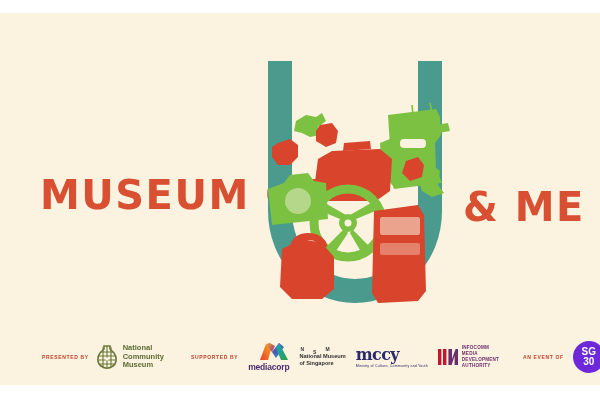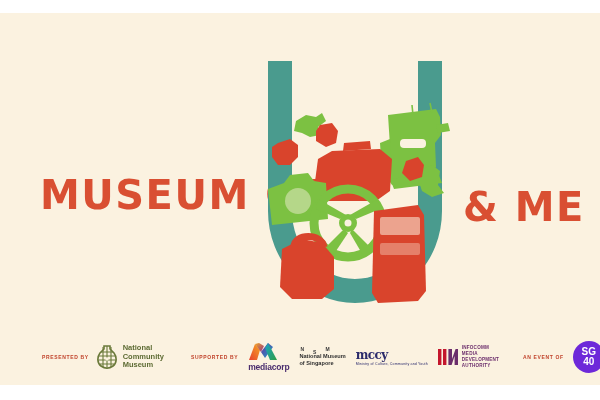--- a/index.html
+++ b/index.html
@@ -95,21 +95,21 @@
   .nhb { display: flex; align-items: center; gap: 5px; }
   .nhb-text {
     color: #5d6b33;
     font-size: 7.5px;
     font-weight: bold;
     line-height: 1.12;
     white-space: nowrap;
   }
 
   
-  .mediacorp { display: flex; flex-direction: column; align-items: flex-start; }
+  .mediacorp { display: flex; flex-direction: column; align-items: flex-end; }
   .mediacorp-word {
     color: #4a2d6e;
     font-size: 8.5px;
     font-weight: bold;
     letter-spacing: -0.2px;
     margin-top: 1px;
   }
 
   
   .nms { display: flex; flex-direction: column; }
@@ -130,21 +130,21 @@
     font-weight: bold;
     line-height: 1.25;
     white-space: nowrap;
   }
 
   
   .mccy { display: flex; flex-direction: column; align-items: flex-start; }
   .mccy-word {
     color: #2b2b6b;
     font-family: "DejaVu Serif", serif;
-    font-size: 12px;
+    font-size: 16px;
     font-weight: bold;
     line-height: 1;
     letter-spacing: -0.6px;
   }
   .mccy-sub {
     color: #2b2b6b;
     font-size: 3.6px;
     letter-spacing: 0.15px;
     white-space: nowrap;
     margin-top: 1px;
@@ -349,20 +349,20 @@
           <div>DEVELOPMENT</div>
           <div>AUTHORITY</div>
         </div>
       </div>
     </div>
 
     <div class="credit-group" style="margin-left:24px; gap:9px;">
       <span class="credit-label">AN EVENT OF</span>
       <div class="sg60-badge">
         <span>SG</span>
-        <span>40</span>
+        <span>30</span>
       </div>
     </div>
 
   </div>
 </div>
 
 <div class="white-band-bottom"></div>
 
 </body></html>

